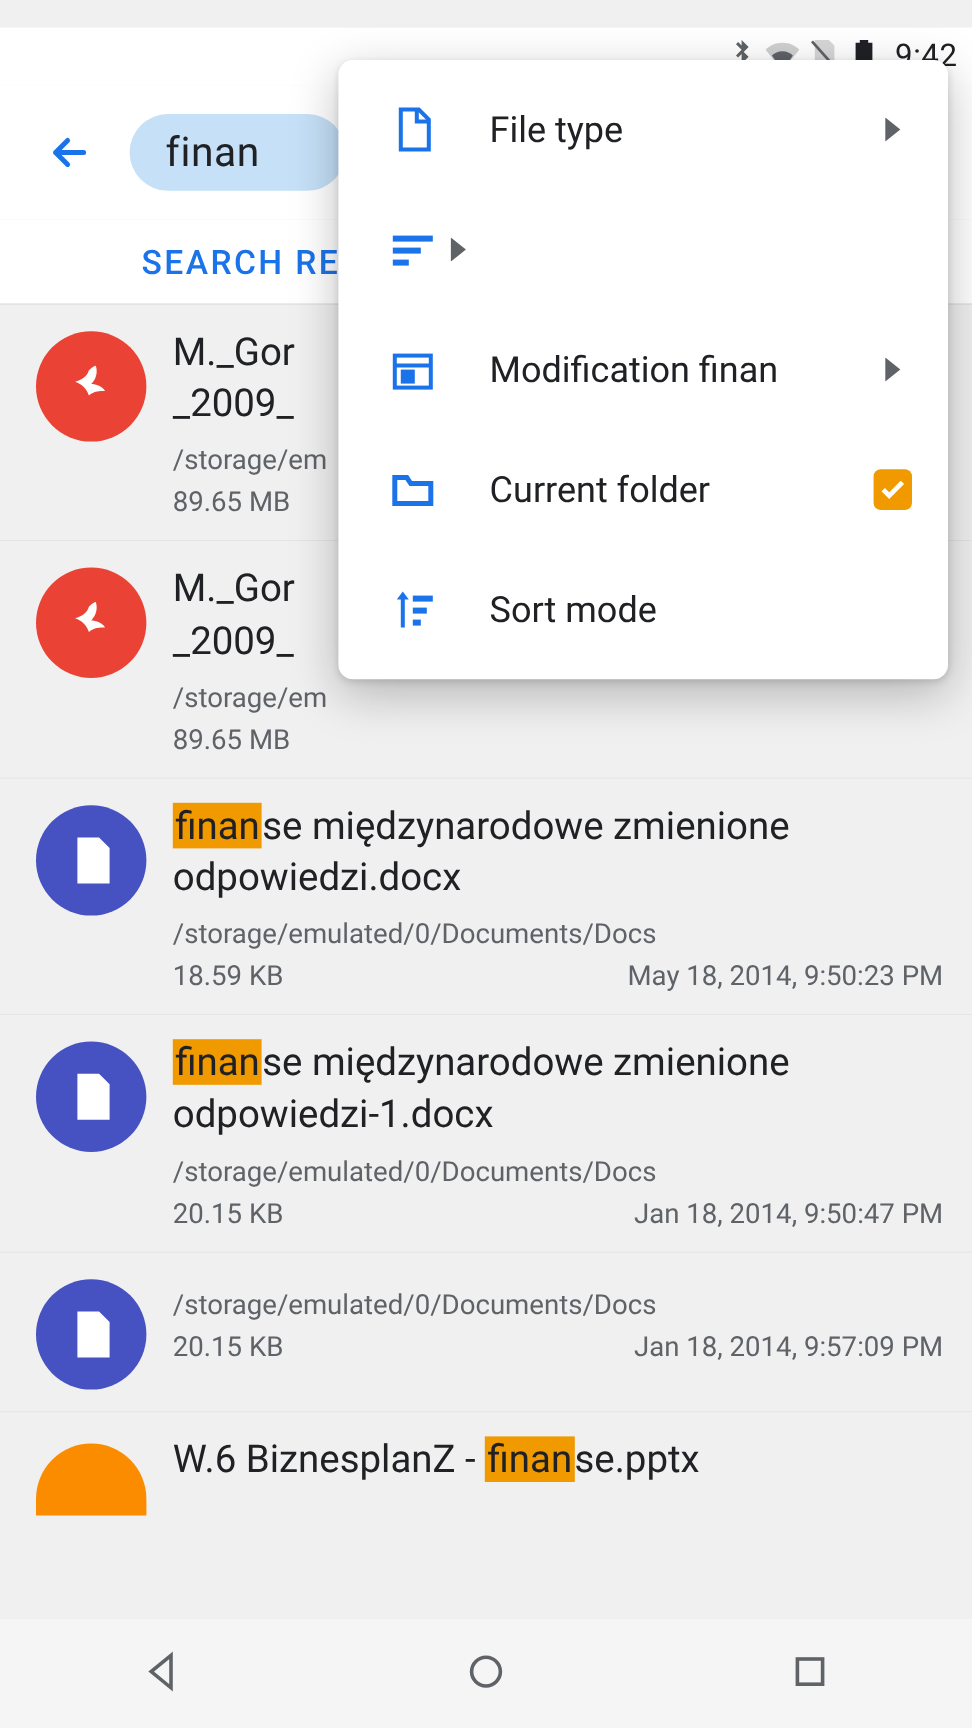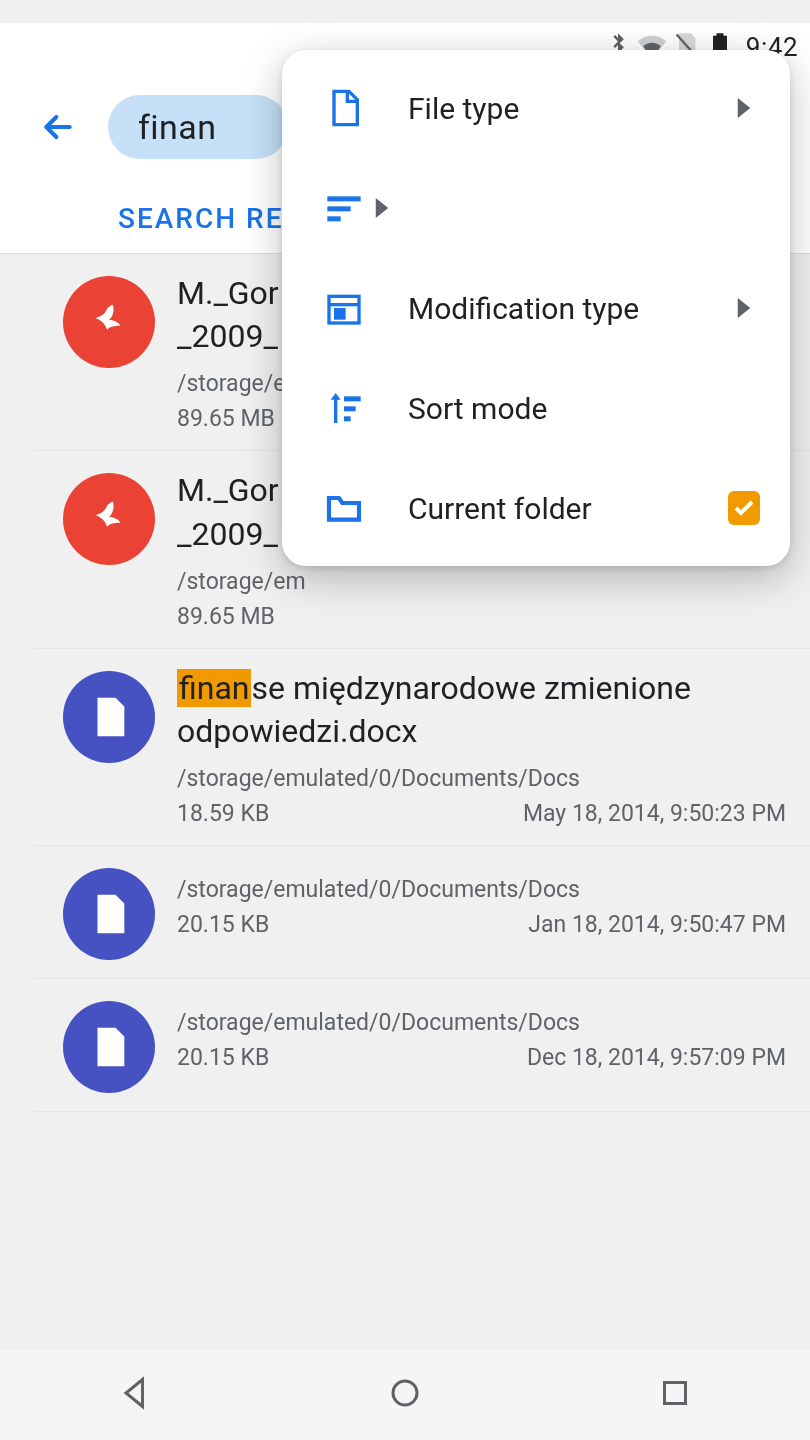--- a/index.html
+++ b/index.html
@@ -15,37 +15,37 @@
     .back-btn { width: 40px; height: 40px; display:flex; align-items:center; justify-content:center; }
     .back-btn svg { width: 40px; height: 40px; }
     .search-pill { margin-left: 30px; height: 64px; background: #c5e0f7; border-radius: 32px; padding: 0 30px; display:flex; align-items:center; min-width: 180px; }
     .search-pill span { font-size: 34px; color: #202124; letter-spacing: 0.5px; }
 
     
     .section-header { height: 70px; background:#fff; display:flex; align-items:center; padding-left: 118px; }
     .section-header span { color:#1a73e8; font-size: 28px; letter-spacing: 2px; font-weight:500; }
 
     
-    .list { background:#f0f0f0; border-top:1px solid #ddd;padding-left:33px; }
+    .list { background:#f0f0f0; border-top:1px solid #ddd; }
     .row { display:flex; padding: 18px 24px 18px 30px; border-bottom:1px solid #e5e5e5; background:#f0f0f0; }
     .icon-circle { width: 92px; height: 92px; border-radius:50%; display:flex; align-items:center; justify-content:center; flex-shrink:0; margin-right: 22px; margin-top:4px; }
     .icon-circle.red { background:#ea4335; }
     .icon-circle.blue { background:#4652c1; }
     .icon-circle.orange { background:#fb8c00; }
     .icon-circle svg { width:46px; height:46px; fill:#fff; }
     .row-body { flex:1; min-width:0; }
     .fname { font-size: 32px; color:#202124; line-height:1.35; word-break: break-word; }
     .fname .hl { background:#f09a00; padding: 0 2px; }
     .fpath { font-size:23px; color:#5f6368; margin-top:12px; white-space:nowrap; overflow:hidden; text-overflow:ellipsis; }
     .fmeta { font-size:23px; color:#5f6368; margin-top:8px; display:flex; justify-content:space-between; }
     .row.compact { padding-bottom:0; border-bottom:none; }
     .row.compact .icon-circle { height: 60px; border-radius: 92px 92px 0 0; margin-top:8px; }
 
     
-    .menu { position:absolute; top:50px; right:20px; width:508px; background:#fff; border-radius:24px; box-shadow: 0 12px 40px rgba(0,0,0,0.25), 0 2px 6px rgba(0,0,0,0.12); padding: 8px 0; z-index:10; }
+    .menu { position:absolute; top:50px; right:20px; width:508px; background:#fff; border-radius:12px; box-shadow: 0 12px 40px rgba(0,0,0,0.25), 0 2px 6px rgba(0,0,0,0.12); padding: 8px 0; z-index:10; }
     .menu-item { display:flex; align-items:center; height:100px; padding: 0 30px 0 40px; }
     .menu-icon { width:44px; height:44px; display:flex; align-items:center; justify-content:center; flex-shrink:0; }
     .menu-icon svg { width:40px; height:40px; }
     .menu-label { margin-left: 42px; font-size:30px; color:#202124; flex:1; }
     .menu-expand, .menu-check { width:32px; display:flex; align-items:center; justify-content:center; }
     .menu-check .box { width:34px; height:34px; background:#f09a00; border-radius:6px; display:flex; align-items:center; justify-content:center; }
     .menu-check .box svg { width:24px; height:24px; }
 
     
     .navbar { position:absolute; bottom:0; left:0; right:0; height: 92px; background:#f5f5f5; display:flex; justify-content:space-around; align-items:center; border-top:1px solid #eee; }
@@ -142,40 +142,47 @@
       </div>
     </div>
     <div class="row">
       <div class="icon-circle blue">
         <svg viewBox="0 0 24 24" fill="none" stroke="#fff" stroke-width="2">
           <path d="M7 3h8l4 4v14H7V3z"></path>
           <path d="M10 12h6M10 16h6"></path>
         </svg>
       </div>
       <div class="row-body">
+        <div class="fname"><span class="hl">finan</span>se międzynarodowe zmienione odpowiedzi-1.docx</div>
         <div class="fpath">/storage/emulated/0/Documents/Docs</div>
         <div class="fmeta">
           <span>20.15 KB</span>
           <span>Jan 18, 2014, 9:50:47 PM</span>
         </div>
       </div>
     </div>
     <div class="row">
       <div class="icon-circle blue">
         <svg viewBox="0 0 24 24" fill="none" stroke="#fff" stroke-width="2">
           <path d="M7 3h8l4 4v14H7V3z"></path>
           <path d="M10 12h6M10 16h6"></path>
         </svg>
       </div>
       <div class="row-body">
         <div class="fpath">/storage/emulated/0/Documents/Docs</div>
         <div class="fmeta">
           <span>20.15 KB</span>
-          <span>Dec 18, 2014, 9:57:09 PM</span>
-        </div>
+          <span>Jan 18, 2014, 9:57:09 PM</span>
+        </div>
+      </div>
+    </div>
+    <div class="row compact">
+      <div class="icon-circle orange"></div>
+      <div class="row-body">
+        <div class="fname">W.6 BiznesplanZ - <span class="hl">finan</span>se.pptx</div>
       </div>
     </div>
   </div>
 
 <div class="menu" id="menu">
     <div class="menu-item">
       <div class="menu-icon">
         <svg viewBox="0 0 24 24" fill="none" stroke="#1a73e8" stroke-width="2">
           <path d="M6 2h9l5 5v15H6V2z"></path>
           <path d="M14 2v6h6"></path>
@@ -203,53 +210,53 @@
       </div>
     </div>
     <div class="menu-item">
       <div class="menu-icon">
         <svg viewBox="0 0 24 24" fill="none" stroke="#1a73e8" stroke-width="2">
           <rect x="3" y="5" width="18" height="16"></rect>
           <path d="M3 10h18"></path>
           <rect x="7" y="13" width="5" height="5" fill="#1a73e8"></rect>
         </svg>
       </div>
-      <div class="menu-label">Modification type</div>
+      <div class="menu-label">Modification finan</div>
       <div class="menu-expand">
         <svg width="16" height="20" viewBox="0 0 10 16" fill="#5f6368">
           <path d="M0 0l10 8-10 8z"></path>
         </svg>
       </div>
-    </div>
-    <div class="menu-item">
-      <div class="menu-icon">
-        <svg viewBox="0 0 24 24" fill="#1a73e8">
-          <path d="M7 3l-3 4h2v14h2V7h2L7 3z"></path>
-          <rect x="12" y="5" width="10" height="3"></rect>
-          <rect x="12" y="11" width="7" height="3"></rect>
-          <rect x="12" y="17" width="4" height="3"></rect>
-        </svg>
-      </div>
-      <div class="menu-label">Sort mode</div>
     </div>
     <div class="menu-item">
       <div class="menu-icon">
         <svg viewBox="0 0 24 24" fill="none" stroke="#1a73e8" stroke-width="2.5">
           <path d="M3 6h6l2 3h10v10H3V6z"></path>
         </svg>
       </div>
       <div class="menu-label">Current folder</div>
       <div class="menu-check">
         <div class="box">
           <svg viewBox="0 0 24 24" fill="none" stroke="#fff" stroke-width="4">
             <path d="M4 12l5 5L20 6"></path>
           </svg>
         </div>
       </div>
     </div>
+    <div class="menu-item">
+      <div class="menu-icon">
+        <svg viewBox="0 0 24 24" fill="#1a73e8">
+          <path d="M7 3l-3 4h2v14h2V7h2L7 3z"></path>
+          <rect x="12" y="5" width="10" height="3"></rect>
+          <rect x="12" y="11" width="7" height="3"></rect>
+          <rect x="12" y="17" width="4" height="3"></rect>
+        </svg>
+      </div>
+      <div class="menu-label">Sort mode</div>
+    </div>
   </div>
 
 <div class="navbar">
   <span>
     <svg viewBox="0 0 24 24" fill="none" stroke="#5f6368" stroke-width="2">
         <path d="M17 3L6 12l11 9V3z"></path>
       </svg>
   </span>
   <span>
     <svg viewBox="0 0 24 24" fill="none" stroke="#5f6368" stroke-width="2">

